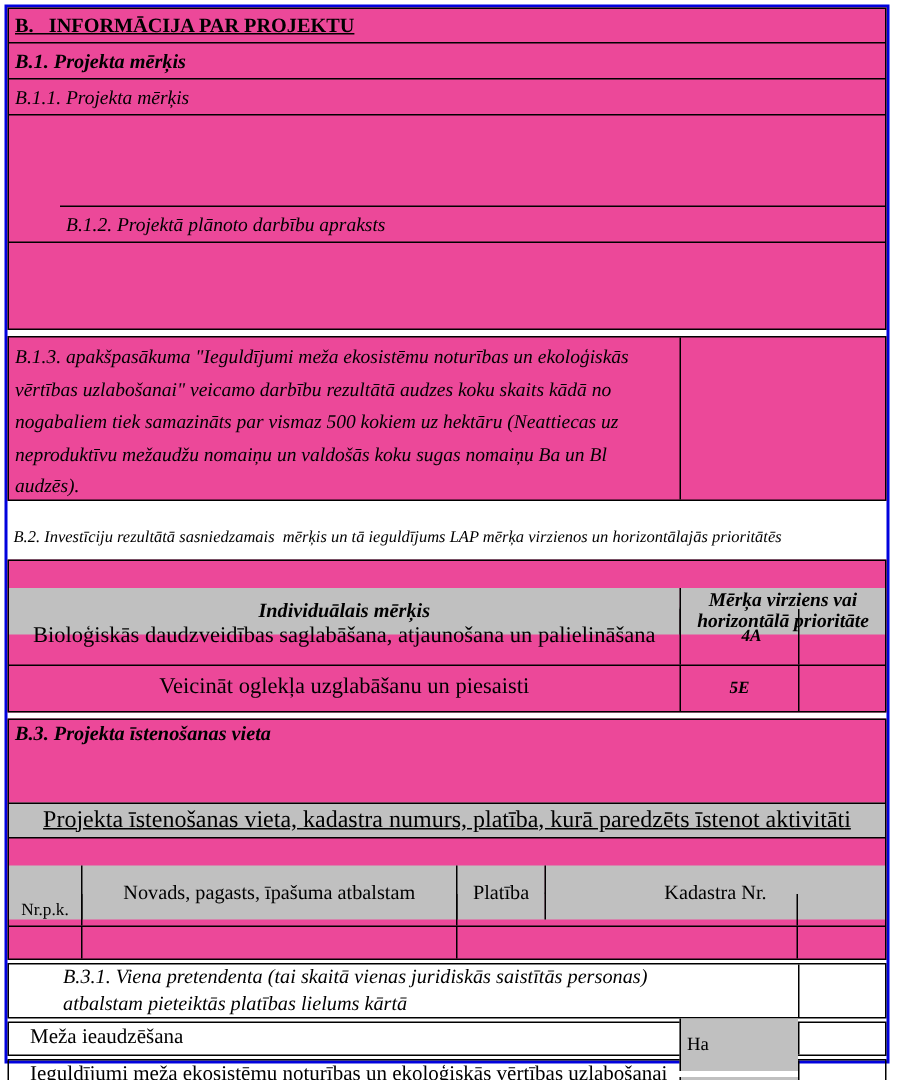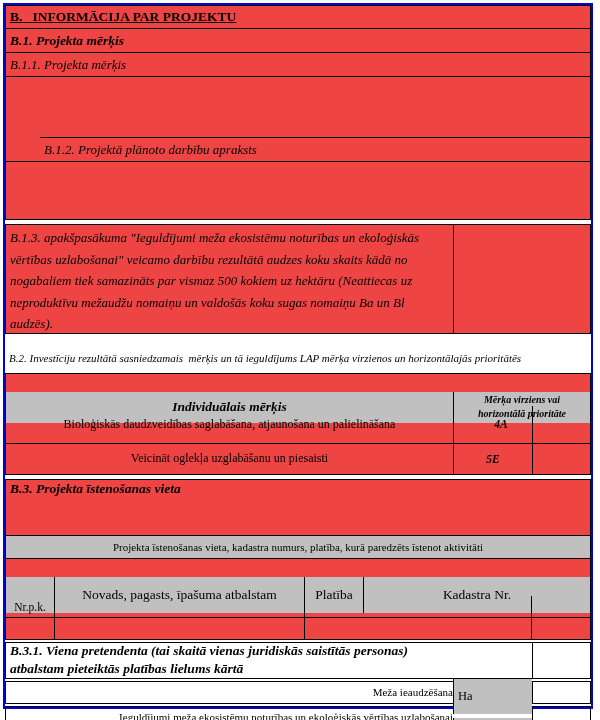--- a/index.html
+++ b/index.html
@@ -5,45 +5,45 @@
   html,body{margin:0;padding:0;}
   body{
     width:600px;height:720px;background:#ffffff;position:relative;
     font-family:"Liberation Serif","DejaVu Serif",serif;color:#000;
     overflow:hidden;
   }
   .frame{
     position:absolute;left:3px;top:3px;width:586px;height:702px;
     border:2px solid #0202dd;background:#fff;box-sizing:content-box;
   }
-  .tbl{box-sizing:border-box;width:586px;border:1px solid #000;background:#ef4444;}
+  .tbl{box-sizing:border-box;width:586px;border:1px solid #000;background:#ec4899;}
   .row{box-sizing:border-box;display:flex;align-items:center;border-top:1px solid #000;}
   .row.first{border-top:none;}
   .cell{box-sizing:border-box;height:100%;border-left:1px solid #000;display:flex;align-items:center;}
   .cell.first{border-left:none;}
   .hdr-b{font-weight:bold;font-size:13.5px;padding-left:4px;}
   .hdr-b span{text-decoration:underline;white-space:pre;}
   .bi{font-weight:bold;font-style:italic;}
   .it{font-style:italic;}
   .sz13{font-size:13.5px;}
   .sz12{font-size:13px;}
   .pad{padding-left:4px;}
   .b13text{font-style:italic;font-size:13px;line-height:21.5px;padding:2px 5px 2px 4px;}
   .b2title{font-weight:normal;font-style:italic;font-size:11px;line-height:19.5px;
     padding:0 4px;white-space:pre-wrap;}
   .gray{background:#c0c0c0;margin-top:36px;}
   .ctr{justify-content:center;text-align:center;}
-  .goal-txt{font-size:12px;}
+  .goal-txt{font-size:15px;}
   .code-txt{font-weight:bold;font-style:italic;font-size:11.5px;}
-  .col2hdr{font-weight:bold;font-style:italic;font-size:10px;line-height:14.5px;}
-  .band-txt{font-size:11px;}
+  .col2hdr{font-weight:bold;font-style:italic;font-size:13px;line-height:14.5px;}
+  .band-txt{font-size:16px;text-decoration:underline;}
   .colhdr-txt{font-size:13.5px;}
   .colhdr-sm{font-size:11.5px;}
-  .b31title{font-weight:bold;font-style:italic;font-size:13.5px;line-height:18px;padding:1px 4px;}
-  .smalltxt{font-size:11px;padding-left:14px;justify-content:flex-end;}
+  .b31title{font-weight:normal;font-style:italic;font-size:13.5px;line-height:18px;padding:1px 4px;margin-left:32px;}
+  .smalltxt{font-size:14px;padding-left:14px;}
   .ha-txt{font-size:12.5px;padding-left:4px;}
   .sep2{margin-top:2px;}
   .eTbl{box-sizing:border-box;width:586px;border:1px solid #000;display:flex;}
 </style>
 </head>
 <body>
 
 <div class="frame">
 
   <div class="tbl">

